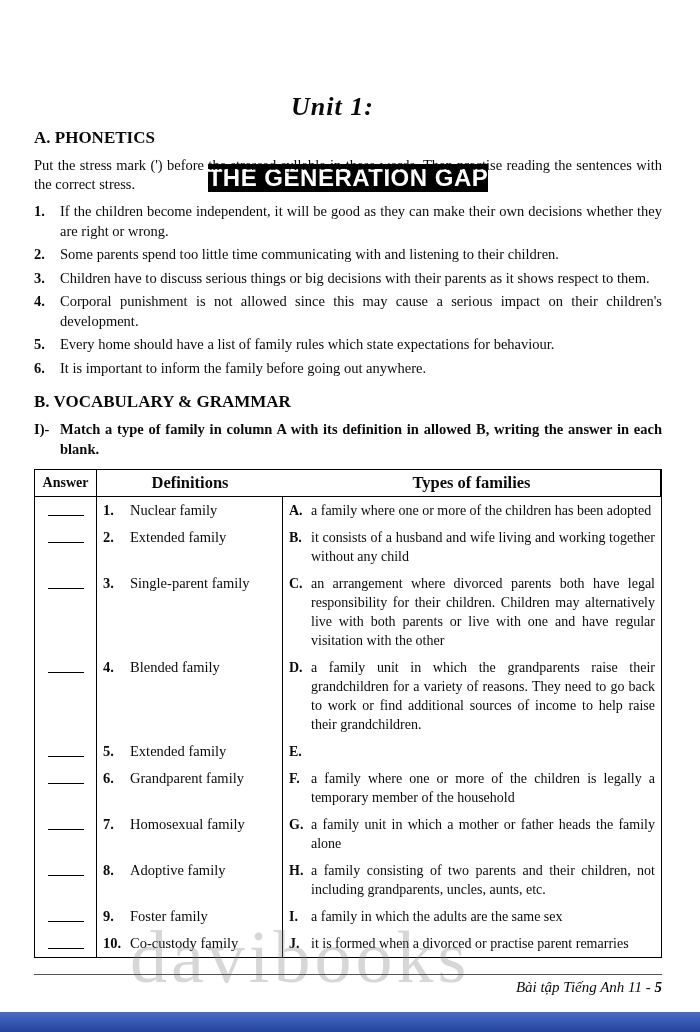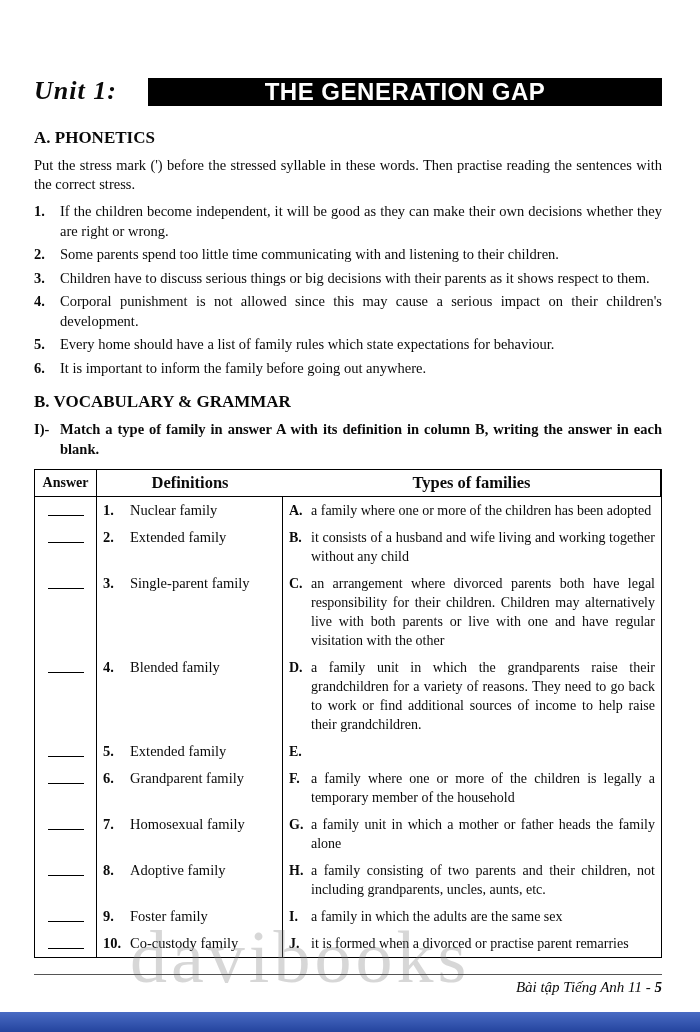--- a/index.html
+++ b/index.html
@@ -8,21 +8,21 @@
     width:700px;height:1032px;
     margin:0 auto;
     background:#ffffff;
     overflow:hidden;
     font-family:"Liberation Serif", serif;
     color:#0a0a0a;
     box-sizing:border-box;
     padding:50px 38px 0 34px;
   }
   
-  .head-row{display:flex;align-items:flex-end;height:56px;}
+  .head-row{display:flex;align-items:center;height:56px;flex-direction:column;}
   .unit-label{
     width:114px;flex:0 0 114px;
     font-style:italic;font-weight:bold;
     font-size:26px;letter-spacing:1px;
     display:flex;align-items:center;
   }
   .banner{
     flex:1;background:#000;color:#fff;
     display:flex;align-items:center;justify-content:center;
     font-family:"Liberation Sans", sans-serif;
@@ -128,21 +128,21 @@
     </li>
     <li>
       <span class="num">6.</span>
       <span class="txt">It is important to inform the family before going out anywhere.</span>
     </li>
   </ol>
 
   <div class="secB-title">B. VOCABULARY &amp; GRAMMAR</div>
   <div class="ex-instr">
     <span class="lbl">I)-</span>
-    <span class="txt">Match a type of family in answer A with its definition in column B, writing the answer in each blank.</span>
+    <span class="txt">Match a type of family in column A with its definition in allowed B, writing the answer in each blank.</span>
   </div>
 
   <div class="match-table">
     <div class="t-row t-head">
       <div class="cell c1 h-answer">Answer</div>
       <div class="cell h-def">Definitions</div>
       <div class="cell c2 h-type">Types of families</div>
     </div>
 
     <div class="t-body">

